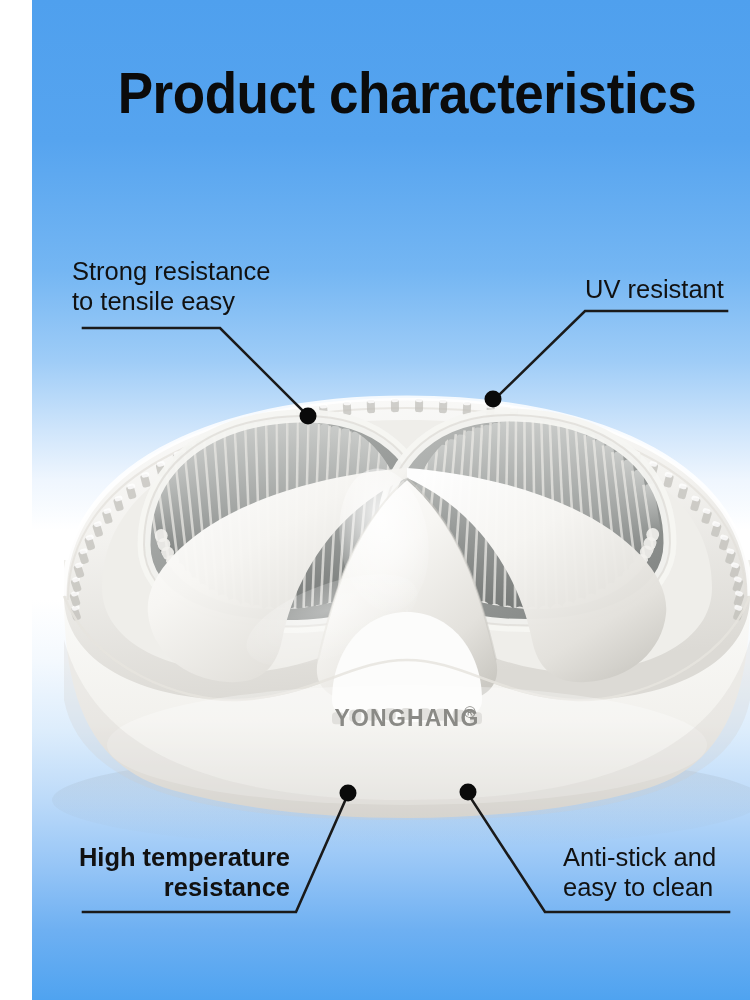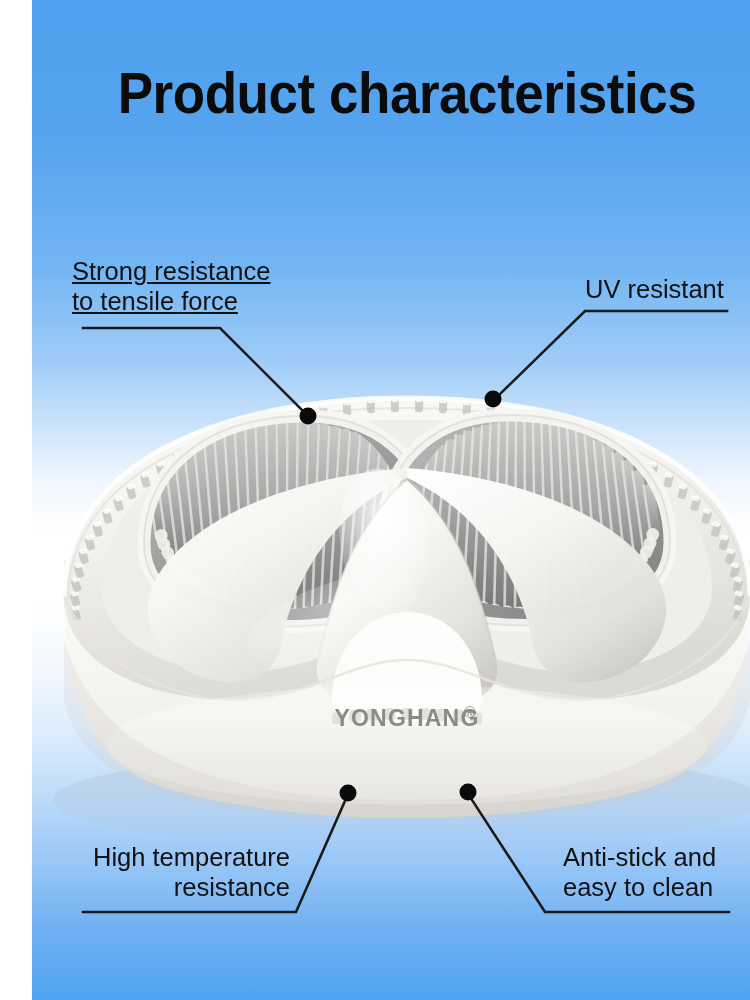--- a/index.html
+++ b/index.html
@@ -536,34 +536,34 @@
     <circle cx="461" cy="399" r="8.5" fill="#0A0A0A"></circle>
 
     <path d="M51,912 L264,912 L313,801" fill="none" stroke="#1A1A1A" stroke-width="2.6" stroke-linecap="square"></path>
     <circle cx="316" cy="793" r="8.5" fill="#0A0A0A"></circle>
 
     <path d="M697,912 L513,912 L440,800" fill="none" stroke="#1A1A1A" stroke-width="2.6" stroke-linecap="square"></path>
     <circle cx="436" cy="792" r="8.5" fill="#0A0A0A"></circle>
   </svg>
 
   <div class="callout">
-    <div class="txt" style="left:40px;top:256px;width:260px;text-decoration:underline;">
+    <div class="txt" style="left:40px;top:256px;width:260px;">
       <div>Strong resistance</div>
-      <div>to tensile force</div>
+      <div>to tensile easy</div>
     </div>
   </div>
 
   <div class="callout">
     <div class="txt" style="left:553px;top:274px;width:200px;">
       <div>UV resistant</div>
     </div>
   </div>
 
   <div class="callout">
-    <div class="txt right" style="left:0px;top:842px;width:258px;">
+    <div class="txt right" style="left:0px;top:842px;width:258px;font-weight:bold;">
       <div>High temperature</div>
       <div>resistance</div>
     </div>
   </div>
 
   <div class="callout">
     <div class="txt" style="left:531px;top:842px;width:230px;">
       <div>Anti-stick and</div>
       <div>easy to clean</div>
     </div>

